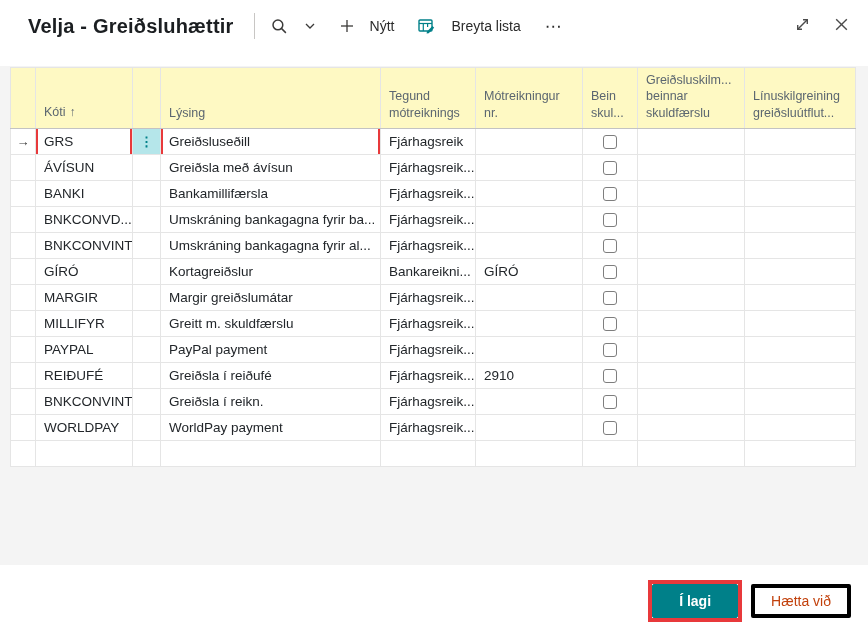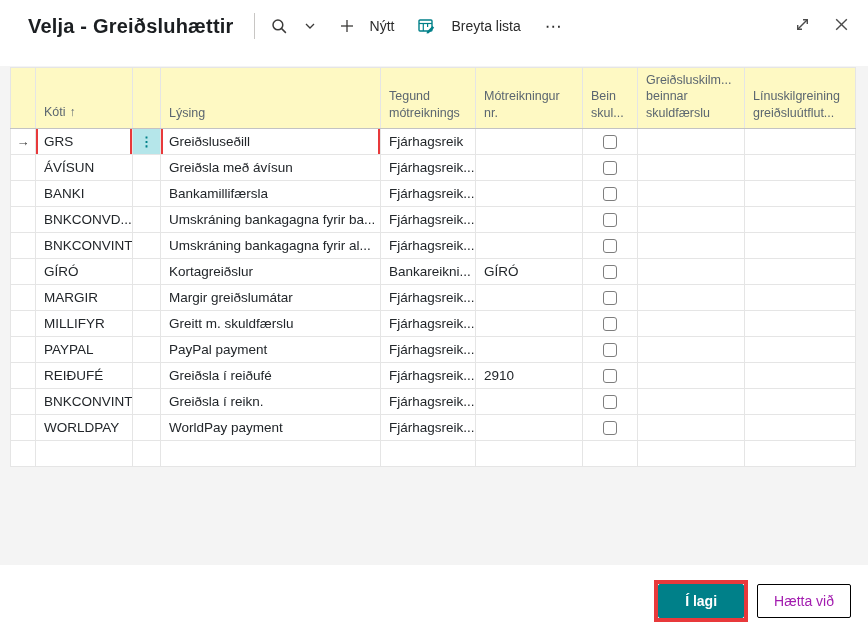--- a/index.html
+++ b/index.html
@@ -79,21 +79,21 @@
 
   
   .footer {
     flex:0 0 75px; background:#fff;
     display:flex; align-items:center; justify-content:flex-end;
     padding:0 17px 4px 0; gap:9px;
   }
   .btn {
     height:34px; min-width:90px; padding:0 16px;
     font-family:"Liberation Sans", sans-serif; font-size:14px;
-    background:#fff; color:#a21caf; border:1px solid #000000; border-radius:2px;
+    background:#fff; color:#c2410c; border:4px solid #000000; border-radius:2px;
     cursor:pointer;
   }
   .btn-primary {
     background:var(--accent,#008089); border:1px solid var(--accent,#008089);
     color:#fff; font-weight:700; min-width:86px;
   }
   .annotation-box { border:4px solid var(--annot,#e8393b); display:inline-flex; }
 </style>
 </head>
 <body>

